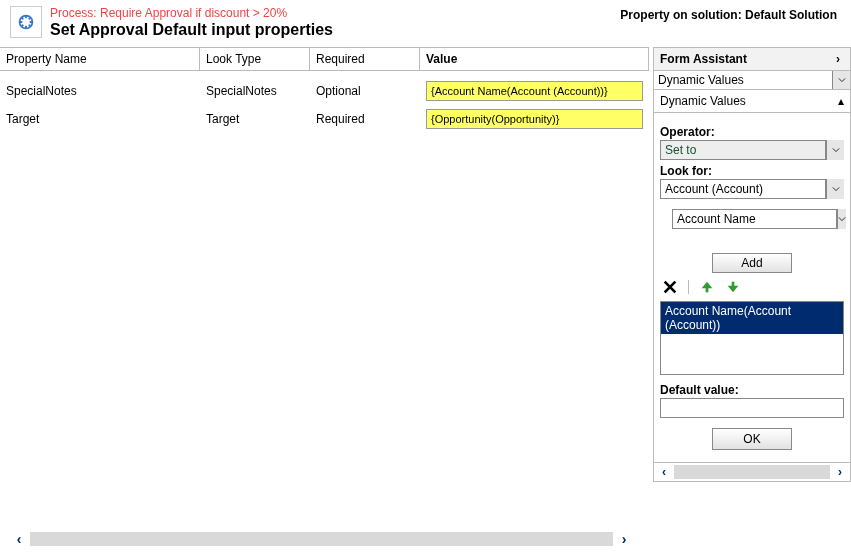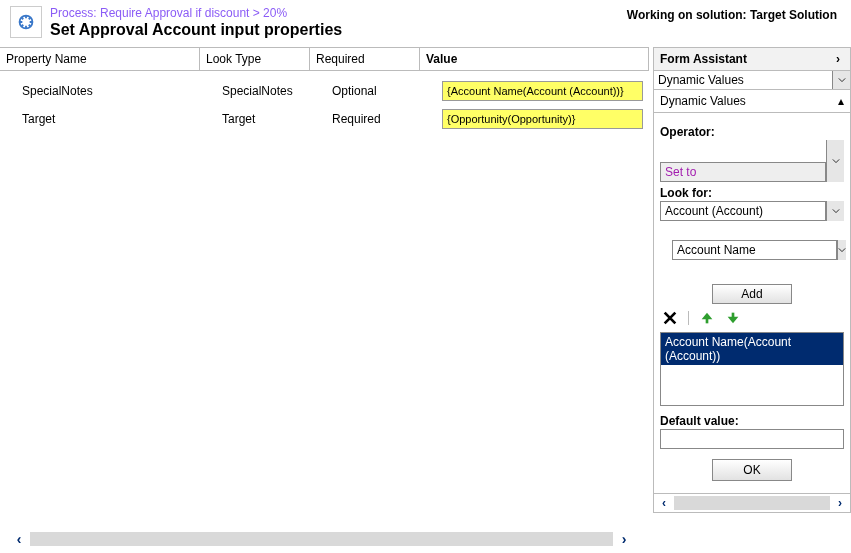--- a/index.html
+++ b/index.html
@@ -2,38 +2,38 @@
 <html><head>
 <meta charset="utf-8">
 <style>
 * { box-sizing: border-box; margin: 0; padding: 0; font-family: "Segoe UI", Tahoma, sans-serif; }
 body { width: 851px; height: 553px; background: #fff; position: relative; color: #000; font-size: 12px; overflow: hidden; }
 
 .header { display: flex; align-items: flex-start; padding: 6px 10px 8px 10px; }
 .header-icon { width: 32px; height: 32px; border: 1px solid #ccc; display: flex; align-items: center; justify-content: center; margin-right: 8px; }
 .header-icon svg { width: 22px; height: 22px; }
 .header-text { flex: 1; }
-.process-line { font-size: 12px; color: #8b5cf6; }
+.process-line { font-size: 12px; color: #ef4444; }
 .title-line { font-size: 16px; font-weight: bold; color: #000; margin-top: 1px; }
 .solution-label { font-size: 12px; font-weight: bold; position: absolute; right: 14px; top: 8px; }
 
 .main { display: flex; width: 100%; height: calc(100% - 64px); }
 .left { flex: 1; display: flex; flex-direction: column; padding-right: 4px; }
 .right { width: 198px; border-left: 0; }
 
 
 .colhdr { display: flex; border-top: 1px solid #bbb; border-bottom: 1px solid #bbb; }
 .colhdr > div { padding: 4px 6px; border-right: 1px solid #bbb; font-size: 12px; }
 .col-name { width: 200px; }
 .col-type { width: 110px; }
 .col-req  { width: 110px; }
 .col-val  { flex: 1; font-weight: bold; }
 
 .rows { padding-top: 6px; }
-.row { display: flex; align-items: center; height: 28px; margin-left: 16px; }
+.row { display: flex; align-items: center; height: 28px; }
 .row > div { padding: 0 6px; font-size: 12px; }
 .c-name { width: 200px; }
 .c-type { width: 110px; }
 .c-req  { width: 110px; }
 .c-val  { flex: 1; padding-right: 14px; }
 
 .val-input { width: 100%; height: 20px; border: 1px solid #999; background: #ffff66; padding: 1px 4px; font-size: 11px; }
 
 
 .pane-hdr { display: flex; align-items: center; justify-content: space-between; background: #f2f2f2; border: 1px solid #bbb; border-bottom: 0; padding: 4px 6px; font-weight: bold; font-size: 12px; }
@@ -42,21 +42,21 @@
 .select-row input[readonly], .select-row .sel-text { flex: 1; border: none; padding: 2px 4px; font-size: 12px; background: #fff; }
 .dd-btn { width: 18px; border-left: 1px solid #888; background: #e6e6e6; display: flex; align-items: center; justify-content: center; }
 .dd-btn svg { width: 8px; height: 8px; }
 
 .section-hdr { display: flex; justify-content: space-between; align-items: center; border: 1px solid #bbb; border-top: 0; padding: 4px 6px; font-size: 12px; }
 
 .panel { border-left: 1px solid #bbb; border-right: 1px solid #bbb; border-bottom: 1px solid #bbb; padding: 8px 6px; }
 .field-label { font-weight: bold; font-size: 12px; margin-top: 4px; }
 .field-row { display: flex; margin-top: 1px; }
 .field-row input { flex: 1; border: 1px solid #888; padding: 2px 4px; font-size: 12px; height: 20px; }
-.field-row input[readonly] { background: #eee; color: #a21caf; margin-top: 22px; }
+.field-row input[readonly] { background: #eee; color: #14532d; }
 
 .add-btn { display: block; margin: 24px auto 2px auto; width: 80px; height: 20px; border: 1px solid #888; background: linear-gradient(#fff,#e2e2e2); font-size: 12px; }
 
 .toolbar { display: flex; align-items: center; gap: 10px; padding: 4px 2px 6px 2px; }
 .tb-sep { width: 1px; height: 14px; background: #bbb; }
 .tb-btn { width: 16px; height: 16px; display: flex; align-items: center; justify-content: center; }
 
 .listbox { border: 1px solid #888; height: 74px; overflow: hidden; }
 .listbox .item { background: #002b6f; color: #fff; padding: 2px 4px; font-size: 12px; }
 
@@ -75,23 +75,23 @@
 
 <div class="header">
   <div class="header-icon">
     <svg viewBox="0 0 24 24">
         <circle cx="12" cy="12" r="7" fill="none" stroke="#3a78c9" stroke-width="2"></circle>
         <path d="M12 5v3M12 16v3M5 12h3M16 12h3M7 7l2 2M15 15l2 2M17 7l-2 2M9 15l-2 2" stroke="#3a78c9" stroke-width="2"></path>
       </svg>
   </div>
   <div class="header-text">
     <div class="process-line">Process: Require Approval if discount &gt; 20%</div>
-    <div class="title-line">Set Approval Account input properties</div>
-  </div>
-  <div class="solution-label">Working on solution: Target Solution</div>
+    <div class="title-line">Set Approval Default input properties</div>
+  </div>
+  <div class="solution-label">Property on solution: Default Solution</div>
 </div>
 
 <div class="main">
   <div class="left">
     <div class="colhdr">
       <div class="col-name">Property Name</div>
       <div class="col-type">Look Type</div>
       <div class="col-req">Required</div>
       <div class="col-val">Value</div>
     </div>
@@ -140,21 +140,21 @@
       </div>
       <div class="field-label">Look for:</div>
       <div class="field-row">
         <input value="Account (Account)" style="">
         <div class="dd-btn">
             <svg viewBox="0 0 10 10">
               <path d="M1 3l4 4 4-4" fill="none" stroke="#000" stroke-width="1"></path>
             </svg>
           </div>
       </div>
-      <div class="field-row" style="margin-top:19px;padding-left:12px;">
+      <div class="field-row" style="margin-top:10px;padding-left:12px;">
         <input value="Account Name" style="">
         <div class="dd-btn">
             <svg viewBox="0 0 10 10">
               <path d="M1 3l4 4 4-4" fill="none" stroke="#000" stroke-width="1"></path>
             </svg>
           </div>
       </div>
       <button class="add-btn">Add</button>
       <div class="toolbar">
         <div class="tb-btn">

